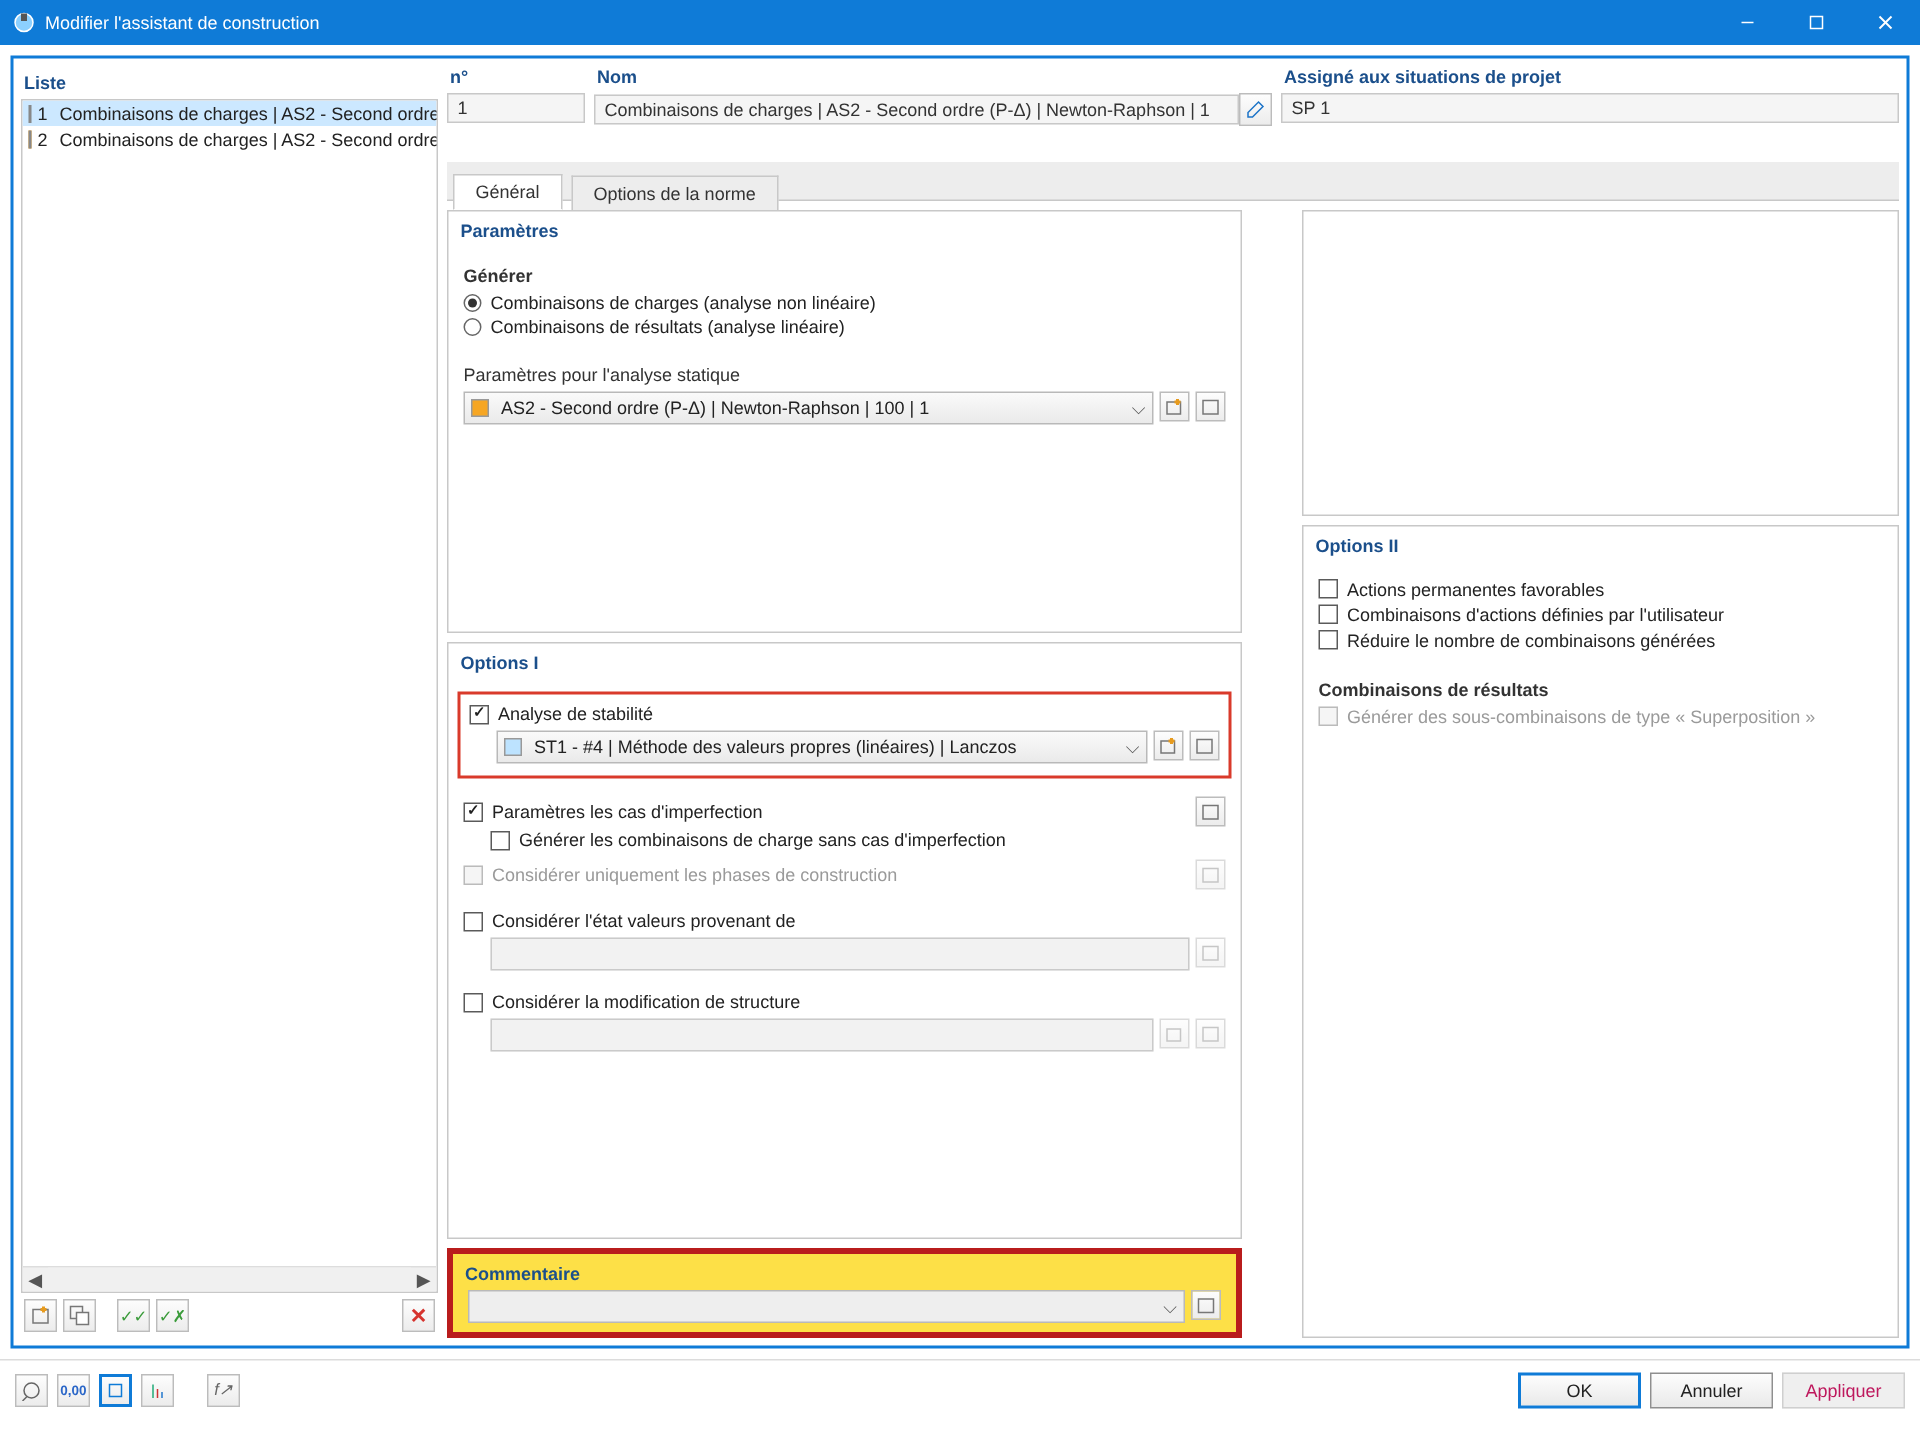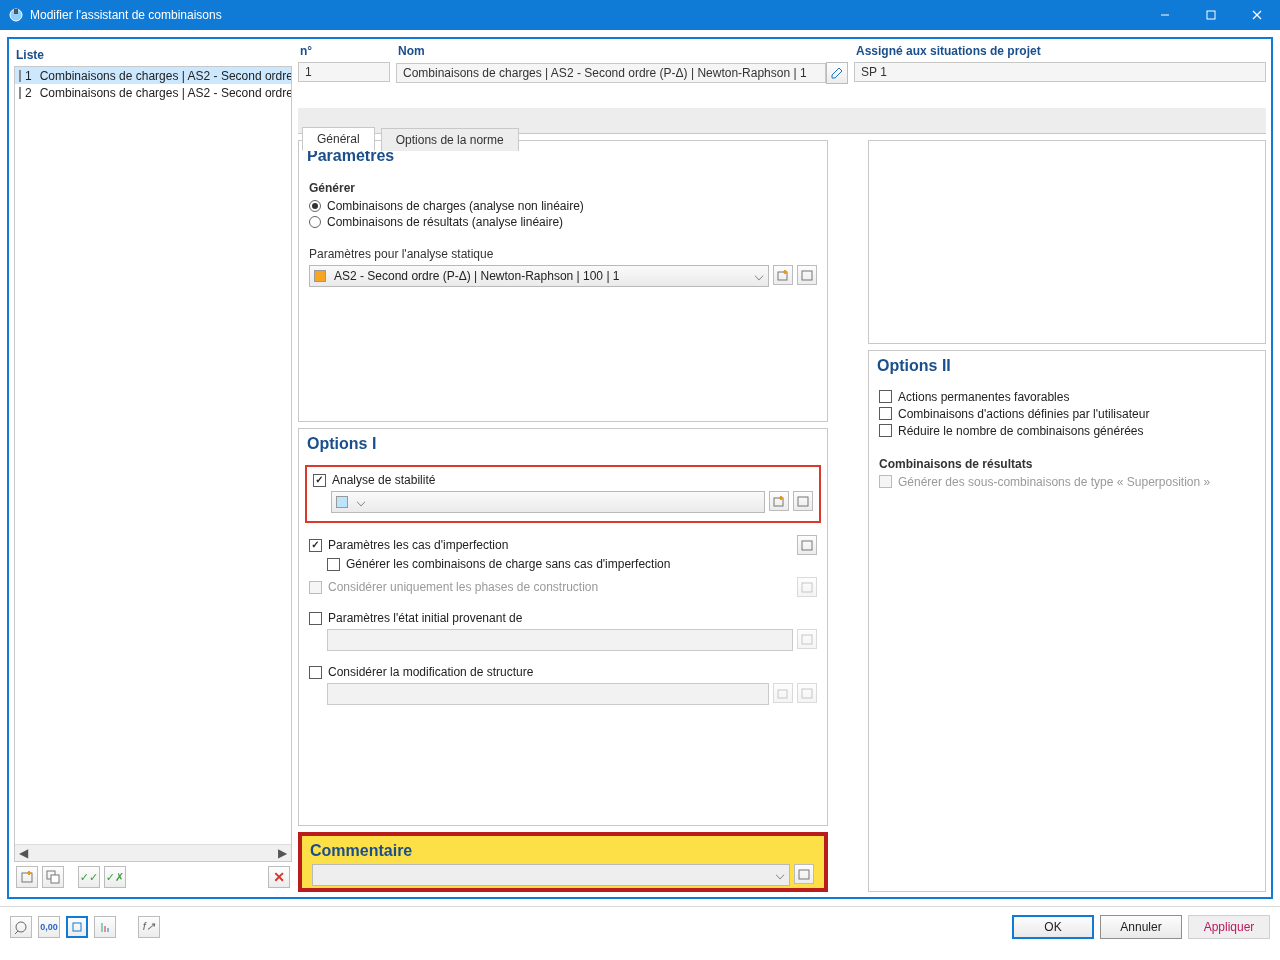--- a/index.html
+++ b/index.html
@@ -150,21 +150,21 @@
     align-items: flex-end;
   }
   .tab {
     padding: 4px 14px;
     border: 1px solid #c8c8c8;
     border-bottom: none;
     background: #ededed;
     margin-right: 2px;
     margin-left: 4px;
     position: relative;
-    top: 18px;
+    top: 7px;
     font-size: 12px;
     color: #333;
   }
   .tab.active {
     background: #fff;
     border-bottom: 1px solid #fff;
   }
   .tab-body {
     flex: 1;
     background: #fff;
@@ -188,21 +188,21 @@
   .panel {
     border: 1px solid #c8c8c8;
     background: #fff;
   }
   .col-right .panel { height: 100%; }
   .panel-body { padding: 8px 10px 10px 10px; }
   .section-title {
     color: #1b4f8b;
     font-weight: 600;
     padding: 6px 8px 4px 8px;
-    font-size: 16px;
+    font-size: 12px;
   }
   .subheader {
     font-weight: 600;
     color: #333;
     margin: 4px 0 4px 0;
   }
   .radio-row, .check-row {
     display: flex;
     align-items: center;
     gap: 6px;
@@ -288,21 +288,21 @@
 </head>
 <body>
 
 <div class="titlebar">
   <span class="titlebar-icon">
     <svg viewBox="0 0 16 16" width="16" height="16">
         <circle cx="8" cy="8" r="6" fill="#8cd0ff" stroke="#fff" stroke-width="1"></circle>
         <rect x="6" y="2" width="4" height="5" fill="#555"></rect>
       </svg>
   </span>
-  <span class="titlebar-title">Modifier l'assistant de combinaisons</span>
+  <span class="titlebar-title">Modifier l'assistant de construction</span>
   <div class="window-controls">
     <div class="win-btn">
       <svg width="10" height="10">
           <line x1="1" y1="5" x2="9" y2="5" stroke="#fff" stroke-width="1"></line>
         </svg>
     </div>
     <div class="win-btn">
       <svg width="10" height="10">
           <rect x="1" y="1" width="8" height="8" fill="none" stroke="#fff" stroke-width="1"></rect>
         </svg>
@@ -438,20 +438,21 @@
             <div class="section-title">Options I</div>
             <div class="panel-body">
               <div class="highlight-box">
                 <div class="check-row">
                   <span class="chk checked"></span>
                   <span>Analyse de stabilité</span>
                 </div>
                 <div class="row-with-btns indent">
                   <div class="combo">
                     <span class="sw" style="background:#bde3ff"></span>
+                    <span class="ct">ST1 - #4 | Méthode des valeurs propres (linéaires) | Lanczos</span>
                     <span class="dd">⌵</span>
                   </div>
                   <div class="icon-btn small">
                     <svg width="12" height="12">
                           <rect x="1" y="3" width="9" height="8" fill="none" stroke="#777"></rect>
                           <line x1="8" y1="1" x2="8" y2="5" stroke="#e79b1e" stroke-width="2"></line>
                           <line x1="6" y1="3" x2="10" y2="3" stroke="#e79b1e" stroke-width="2"></line>
                         </svg>
                   </div>
                   <div class="icon-btn small">
@@ -486,21 +487,21 @@
                 <div class="icon-btn small" style="opacity:.55">
                   <svg width="12" height="12">
                         <rect x="1" y="2" width="10" height="9" fill="none" stroke="#999"></rect>
                       </svg>
                 </div>
               </div>
 
               <div class="sep"></div>
               <div class="check-row">
                 <span class="chk"></span>
-                <span>Paramètres l'état initial provenant de</span>
+                <span>Considérer l'état valeurs provenant de</span>
               </div>
               <div class="row-with-btns indent">
                 <div class="combo flat" style="opacity:.75">
                   <span class="ct"></span>
                 </div>
                 <div class="icon-btn small" style="opacity:.55">
                   <svg width="12" height="12">
                         <rect x="1" y="2" width="10" height="9" fill="none" stroke="#999"></rect>
                       </svg>
                 </div>

